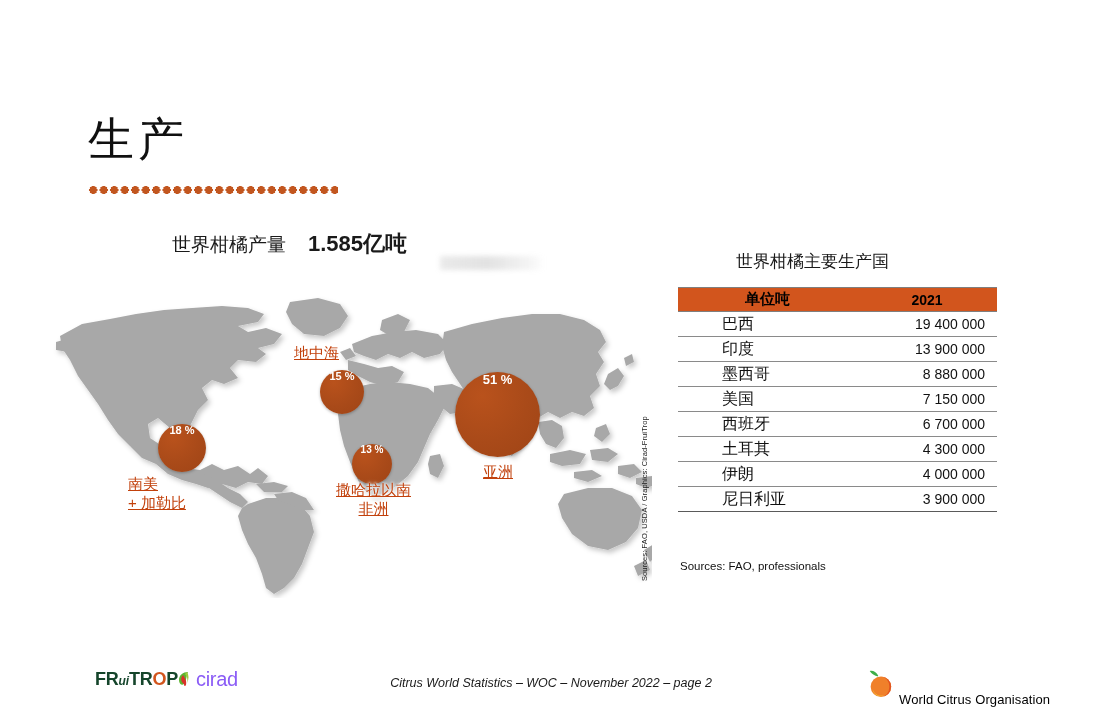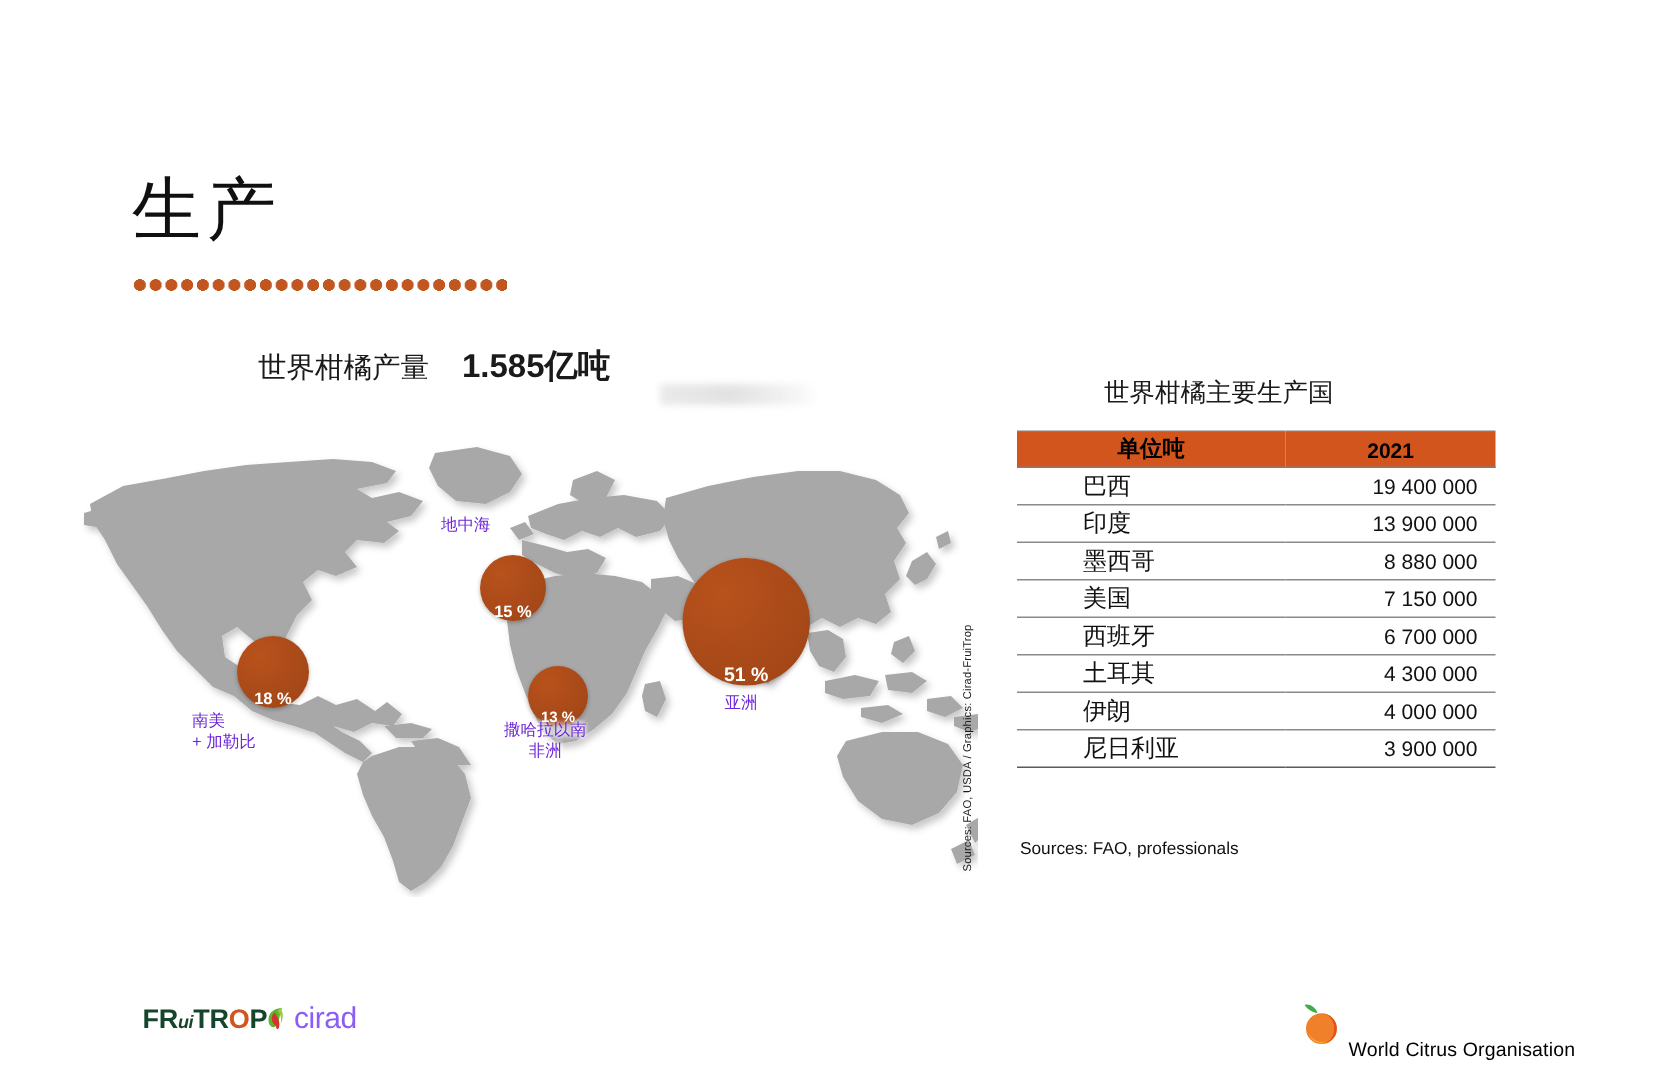--- a/index.html
+++ b/index.html
@@ -43,32 +43,33 @@
 
   #world-map{
     position:absolute;left:52px;top:288px;width:600px;height:310px;
   }
   #world-map svg{display:block;width:600px;height:310px;}
 
   .bubble{
     position:absolute;border-radius:50%;
     background:radial-gradient(circle at 32% 28%,#B9521C 0%,#A94A19 55%,#9F4416 100%);
     box-shadow:0 1px 3px rgba(0,0,0,.28);
-    display:flex;align-items:flex-end;justify-content:center;
+    display:flex;align-items:flex-start;justify-content:center;
     color:#ffffff;font-weight:bold;
   }
   #bubble-asia{left:455px;top:372px;width:85px;height:85px;font-size:13px;}
   #bubble-southamerica{left:158px;top:424px;width:48px;height:48px;font-size:11px;}
   #bubble-mediterranean{left:320px;top:370px;width:44px;height:44px;font-size:11px;}
   #bubble-africa{left:352px;top:444px;width:40px;height:40px;font-size:10px;}
 
   .map-label{
-    position:absolute;color:#6d28d9;font-size:11px;text-align:center;
+    position:absolute;color:#c2410c;font-size:15px;text-align:center;
     line-height:1.25;white-space:nowrap;
     text-shadow:0 0 3px #fff,0 0 3px #fff,0 0 5px #fff;
+    text-decoration:underline;
   }
   #label-mediterranean{left:294px;top:344px;}
   #label-southamerica{left:128px;top:475px;text-align:left;}
   #label-africa{left:336px;top:481px;}
   #label-asia{left:483px;top:463px;}
 
   #map-sources{
     position:absolute;left:632px;top:443px;
     width:140px;
     font-size:7.5px;color:#1b1b1b;white-space:nowrap;
@@ -306,20 +307,21 @@
     <span class="mark">
       <svg viewBox="0 0 17 19" width="17" height="19" aria-hidden="true">
         <path d="M3,10 C3,5 7,2 12,2 C10,6 11,10 8,14 C6,16 3,14 3,10 Z" fill="#5CB531"></path>
         <path d="M8,14 C5,12 4,8 7,5 C9,8 11,11 10,15 C9,17 8,16 8,14 Z" fill="#D9322A"></path>
         <path d="M9,4 C11,6 12,9 11,13 C13,9 13,5 11,2 Z" fill="#9FCB3B"></path>
       </svg>
     </span>
     <span class="word">cirad</span>
   </div>
 
+  <div id="footer-center">Citrus World Statistics – WOC – November 2022 – page 2</div>
 
   <div id="logo-wco">
     <span>
       <svg viewBox="0 0 30 32" width="28" height="30" aria-hidden="true">
         <path d="M13,7 C11,3 7,1 4,2 C6,5 9,7 13,8 Z" fill="#3FAE49"></path>
         <circle cx="16" cy="19" r="11" fill="#F0802A"></circle>
         <path d="M16,8 A11,11 0 0,1 16,30 A9,11 0 0,0 16,8 Z" fill="#E2541F"></path>
         <path d="M10,24 A8,8 0 0,0 22,24 A8,8 0 0,1 10,24 Z" fill="#F3D03A"></path>
         <path d="M7,22 A9,9 0 0,0 20,28 A10,10 0 0,1 7,22 Z" fill="#F5DD3C"></path>
       </svg>

